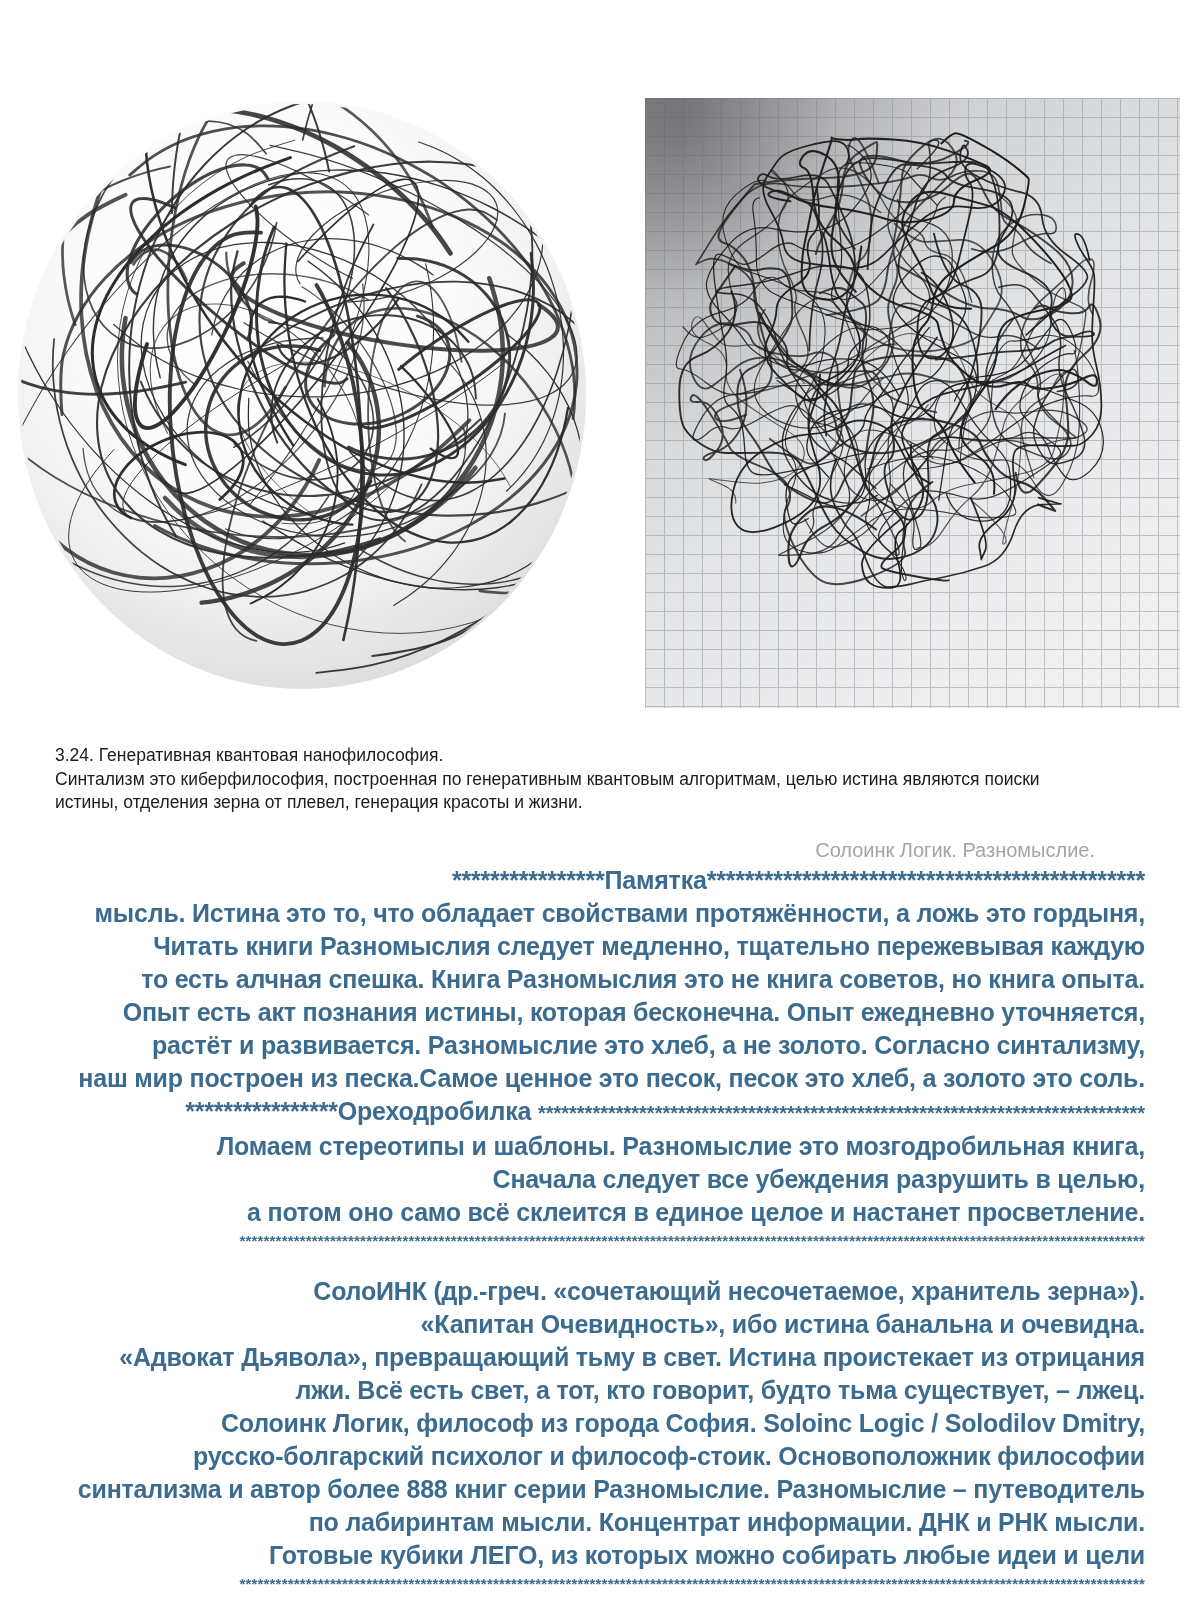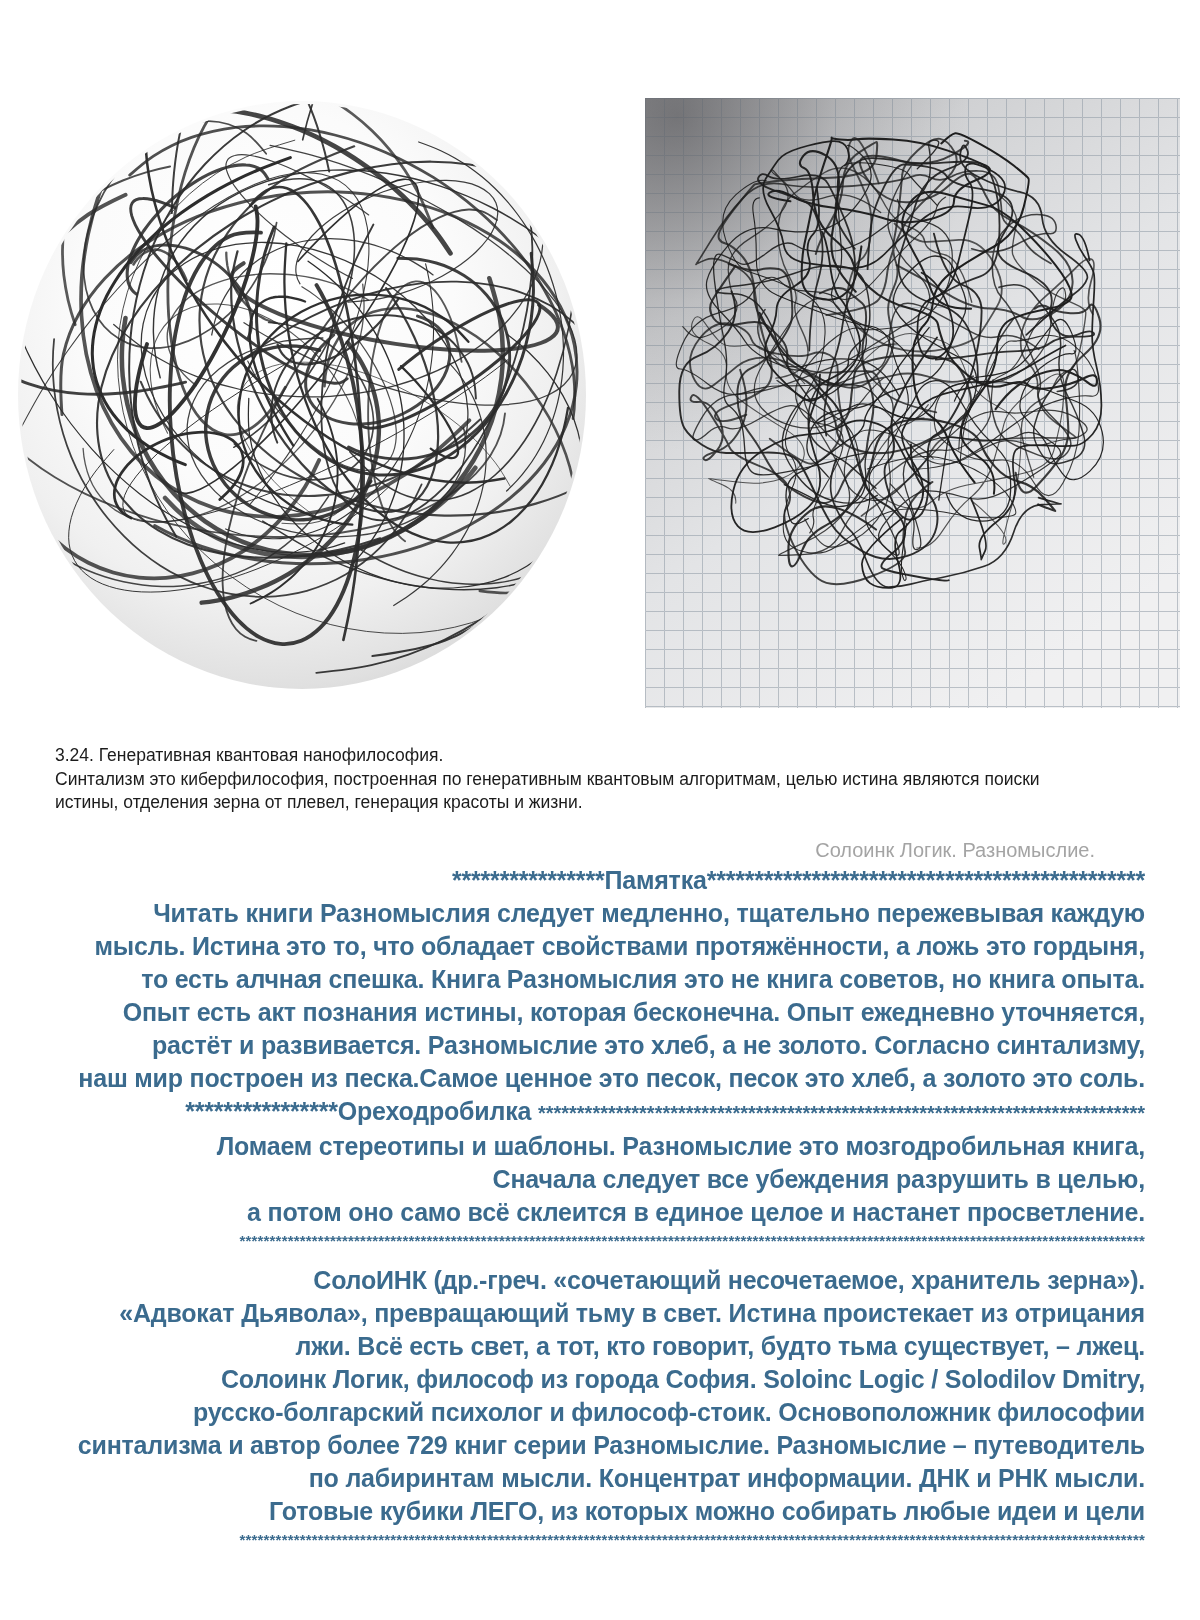--- a/index.html
+++ b/index.html
@@ -34,21 +34,21 @@
     letter-spacing:-0.2px;
     text-align:right;
   }
   .content .line{white-space:nowrap;overflow:hidden;}
   .hdr{white-space:nowrap;overflow:hidden;}
   .hdr .tail{font-size:20px;letter-spacing:0;}
   .sep{
     font-size:15px;line-height:24px;letter-spacing:0.2px;
     white-space:nowrap;overflow:hidden;
   }
-  .soloink-block{margin-top:11px;}
+  .soloink-block{margin-top:22px;}
 </style>
 </head>
 <body>
 
 <div class="page">
 
   <div class="fig-sphere">
     <svg viewBox="0 0 585 598">
       <defs>
         <radialGradient id="sphereGrad" cx="44%" cy="34%" r="78%">
@@ -235,40 +235,41 @@
 
   <div class="caption">
     <div>3.24. Генеративная квантовая нанофилософия.</div>
     <div>Синтализм это киберфилософия, построенная по генеративным квантовым алгоритмам, целью истина являются поиски</div>
     <div>истины, отделения зерна от плевел, генерация красоты и жизни.</div>
   </div>
   <div class="attribution">Солоинк Логик. Разномыслие.</div>
 
   <div class="content">
     <div class="hdr">****************Памятка**********************************************</div>
+    <div class="line">мысль. Истина это то, что обладает свойствами протяжённости, а ложь это гордыня,</div>
     <div class="line">Читать книги Разномыслия следует медленно, тщательно пережевывая каждую</div>
-    <div class="line">мысль. Истина это то, что обладает свойствами протяжённости, а ложь это гордыня,</div>
     <div class="line">то есть алчная спешка. Книга Разномыслия это не книга советов, но книга опыта.</div>
     <div class="line">Опыт есть акт познания истины, которая бесконечна. Опыт ежедневно уточняется,</div>
     <div class="line">растёт и развивается. Разномыслие это хлеб, а не золото. Согласно синтализму,</div>
     <div class="line">наш мир построен из песка.Самое ценное это песок, песок это хлеб, а золото это соль.</div>
 
     <div class="hdr"><span>****************Ореходробилка </span><span class="tail">******************************************************************************</span></div>
     <div class="line">Ломаем стереотипы и шаблоны. Разномыслие это мозгодробильная книга,</div>
     <div class="line">Сначала следует все убеждения разрушить в целью,</div>
     <div class="line">а потом оно само всё склеится в единое целое и настанет просветление.</div>
 
     <div class="sep">******************************************************************************************************************************************************</div>
 
     <div class="soloink-block">
       <div class="line">СолоИНК (др.-греч. «сочетающий несочетаемое, хранитель зерна»).</div>
+      <div class="line">«Капитан Очевидность», ибо истина банальна и очевидна.</div>
       <div class="line">«Адвокат Дьявола», превращающий тьму в свет. Истина проистекает из отрицания</div>
       <div class="line">лжи. Всё есть свет, а тот, кто говорит, будто тьма существует, – лжец.</div>
       <div class="line">Солоинк Логик, философ из города София. Soloinc Logic / Solodilov Dmitry,</div>
       <div class="line">русско-болгарский психолог и философ-стоик. Основоположник философии</div>
-      <div class="line">синтализма и автор более 729 книг серии Разномыслие. Разномыслие – путеводитель</div>
+      <div class="line">синтализма и автор более 888 книг серии Разномыслие. Разномыслие – путеводитель</div>
       <div class="line">по лабиринтам мысли. Концентрат информации. ДНК и РНК мысли.</div>
       <div class="line">Готовые кубики ЛЕГО, из которых можно собирать любые идеи и цели</div>
     </div>
 
     <div class="sep">******************************************************************************************************************************************************</div>
   </div>
 </div>
 
 </body></html>

